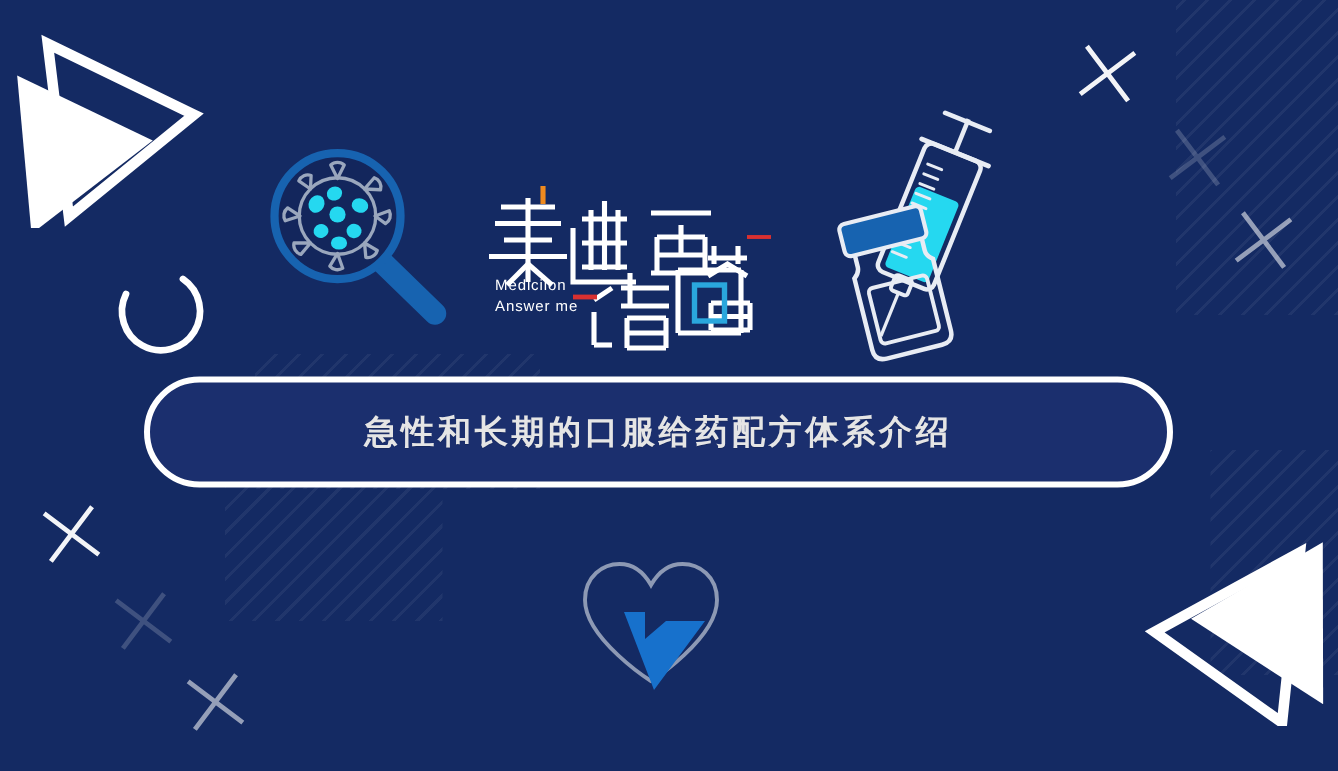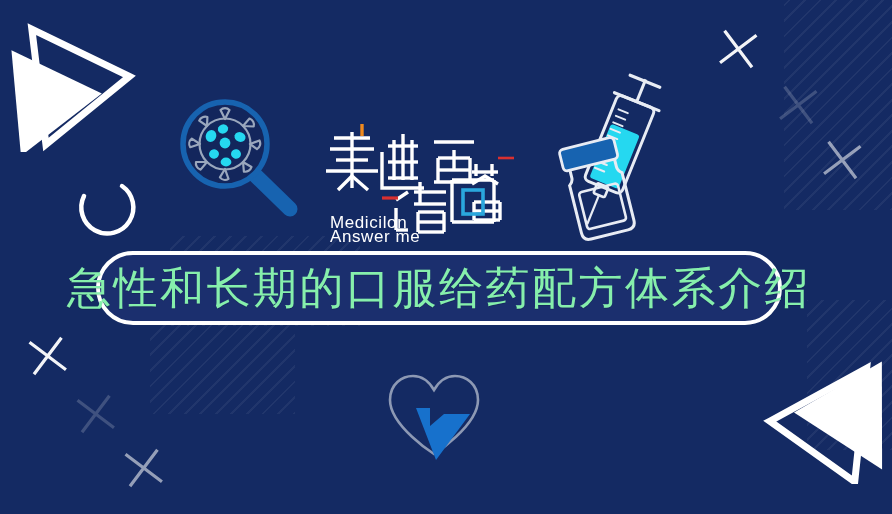--- a/index.html
+++ b/index.html
@@ -53,47 +53,46 @@
     border: 4px solid #ffffff;
     border-radius: 39px;
     background: #1b2f6e;
     box-sizing: border-box;
     display: flex;
     align-items: center;
     justify-content: center;
     z-index: 6;
   }
   #title-text {
-    color: #86efac;
-    font-size: 44px;
-    font-weight: normal;
+    color: #e5e5e5;
+    font-size: 22px;
+    font-weight: bold;
     letter-spacing: 2.5px;
     white-space: nowrap;
     line-height: 1;
     text-shadow: 0 1px 0 rgba(0,0,0,0.15);
   }
   
   #logo-block {
     position: absolute;
     left: 322px;
     top: 118px;
     width: 200px;
     height: 118px;
     z-index: 5;
   }
   #logo-latin {
     position: absolute;
     left: 8px;
     top: 66px;
     color: #ffffff;
-    font-size: 17px;
+    font-size: 10px;
     line-height: 14px;
     letter-spacing: 0.6px;
     z-index: 2;
-    margin-top: 32px;
   }
   #logo-latin div { white-space: nowrap; }
   
   #icon-magnifier-virus { position: absolute; left: 172px; top: 92px; width: 130px; height: 128px; z-index: 4; }
   #icon-syringe-vial   { position: absolute; left: 552px; top: 72px; width: 128px; height: 170px; z-index: 4; }
   #icon-heart-pulse    { position: absolute; left: 378px; top: 368px; width: 112px; height: 94px; z-index: 4; }
   #icon-triangles-left { position: absolute; left: -4px; top: 18px; width: 154px; height: 134px; z-index: 3; }
   #icon-triangles-right{ position: absolute; left: 748px; top: 352px; width: 150px; height: 132px; z-index: 3; }
   #icon-arc-left       { position: absolute; left: 72px; top: 172px; width: 70px; height: 72px; z-index: 3; }
 </style>

